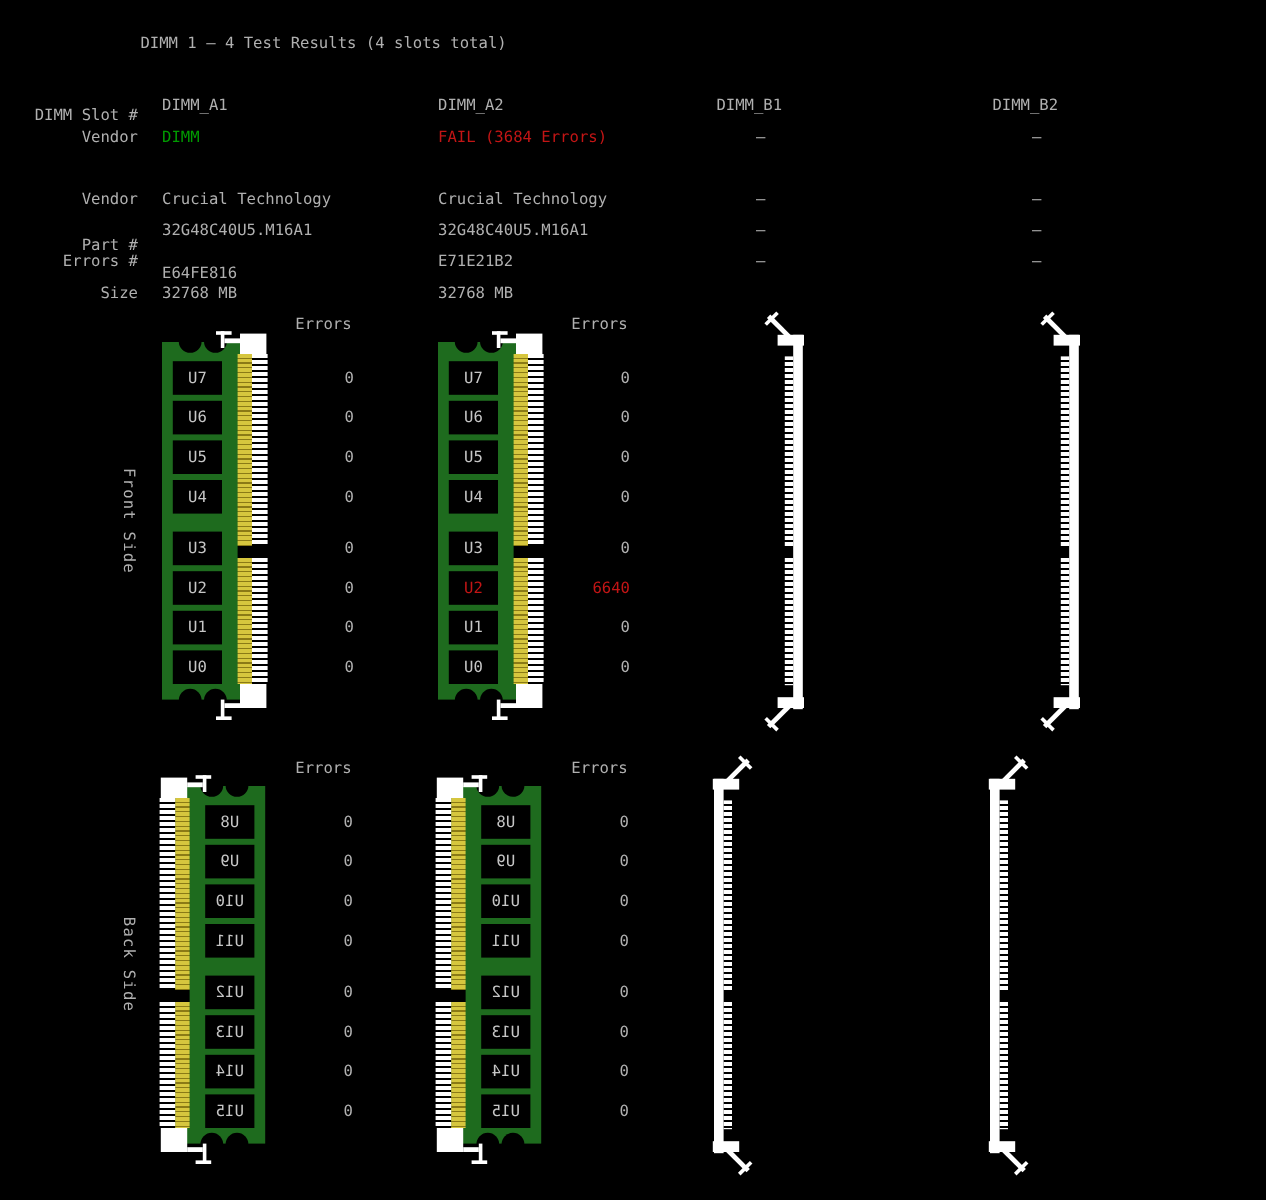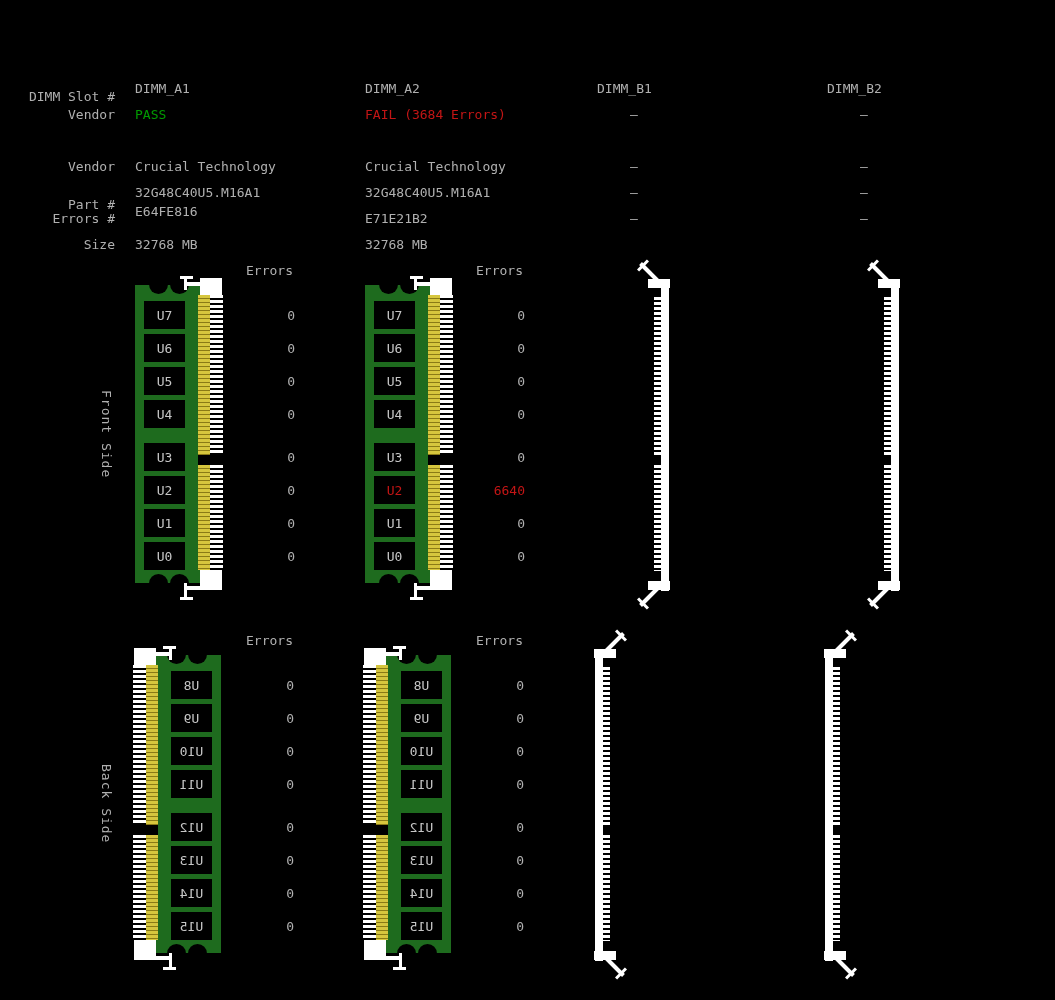--- a/index.html
+++ b/index.html
@@ -50,47 +50,48 @@
   .e-arm-b{left:7px;top:337px;width:24px;height:4px;transform:rotate(-45deg);}
   .e-cross-b{left:6px;top:344px;width:14px;height:3px;transform:rotate(45deg);}
   .err-val{position:absolute;left:0;right:0;text-align:right;color:#b0b0b0;}
   .err-val.fail{color:#c31515;}
 </style>
 </head>
 <body>
 
 <div id="screen">
 
+  <div class="abs" style="left:117px;top:29px">DIMM 1 – 4 Test Results (4 slots total)</div>
 
   <div class="abs row-label" style="top:89px">DIMM Slot #</div>
   <div class="abs" style="left:135px;top:81px">DIMM_A1</div>
   <div class="abs" style="left:365px;top:81px">DIMM_A2</div>
   <div class="abs" style="left:597px;top:81px">DIMM_B1</div>
   <div class="abs" style="left:827px;top:81px">DIMM_B2</div>
 
   <div class="abs row-label" style="top:107px">Vendor</div>
-  <div class="abs pass" style="left:135px;top:107px">PASS</div>
+  <div class="abs pass" style="left:135px;top:107px">DIMM</div>
   <div class="abs fail" style="left:365px;top:107px">FAIL (3684 Errors)</div>
   <div class="abs" style="left:630px;top:107px">–</div>
   <div class="abs" style="left:860px;top:107px">–</div>
 
   <div class="abs row-label" style="top:159px">Vendor</div>
   <div class="abs" style="left:135px;top:159px">Crucial Technology</div>
   <div class="abs" style="left:365px;top:159px">Crucial Technology</div>
   <div class="abs" style="left:630px;top:159px">–</div>
   <div class="abs" style="left:860px;top:159px">–</div>
 
   <div class="abs row-label" style="top:197px">Part #</div>
   <div class="abs" style="left:135px;top:185px">32G48C40U5.M16A1</div>
   <div class="abs" style="left:365px;top:185px">32G48C40U5.M16A1</div>
   <div class="abs" style="left:630px;top:185px">–</div>
   <div class="abs" style="left:860px;top:185px">–</div>
 
   <div class="abs row-label" style="top:211px">Errors #</div>
-  <div class="abs" style="left:135px;top:204px">E64FE816</div>
+  <div class="abs" style="left:135px;top:221px">E64FE816</div>
   <div class="abs" style="left:365px;top:211px">E71E21B2</div>
   <div class="abs" style="left:630px;top:211px">–</div>
   <div class="abs" style="left:860px;top:211px">–</div>
 
   <div class="abs row-label" style="top:237px">Size</div>
   <div class="abs" style="left:135px;top:237px">32768 MB</div>
   <div class="abs" style="left:365px;top:237px">32768 MB</div>
 
   <div class="abs errors-header" style="left:245px;top:263px">Errors</div>
   <div class="abs errors-header" style="left:475px;top:263px">Errors</div>

